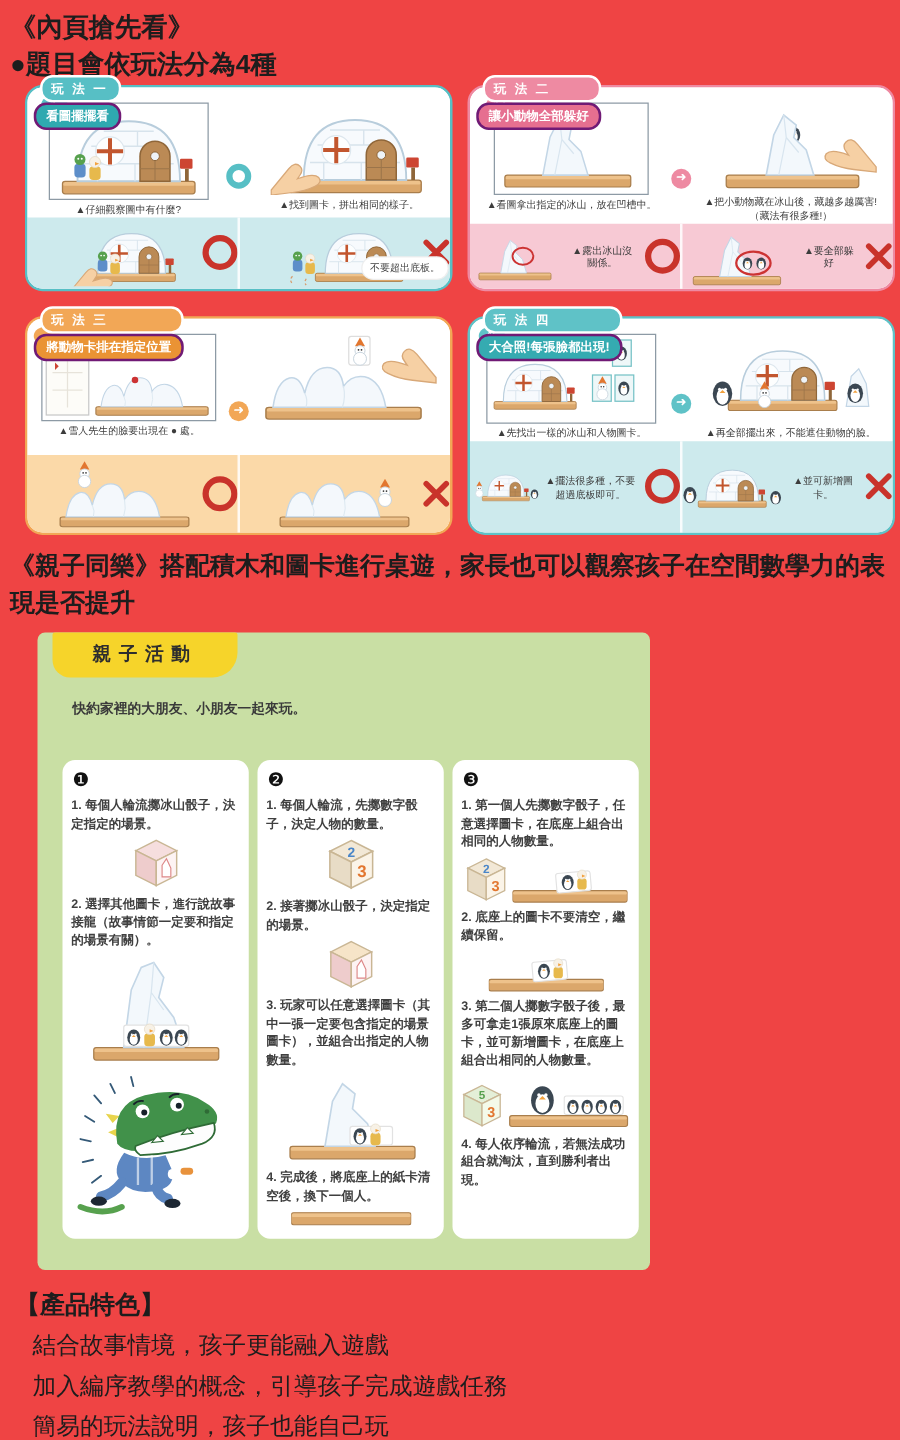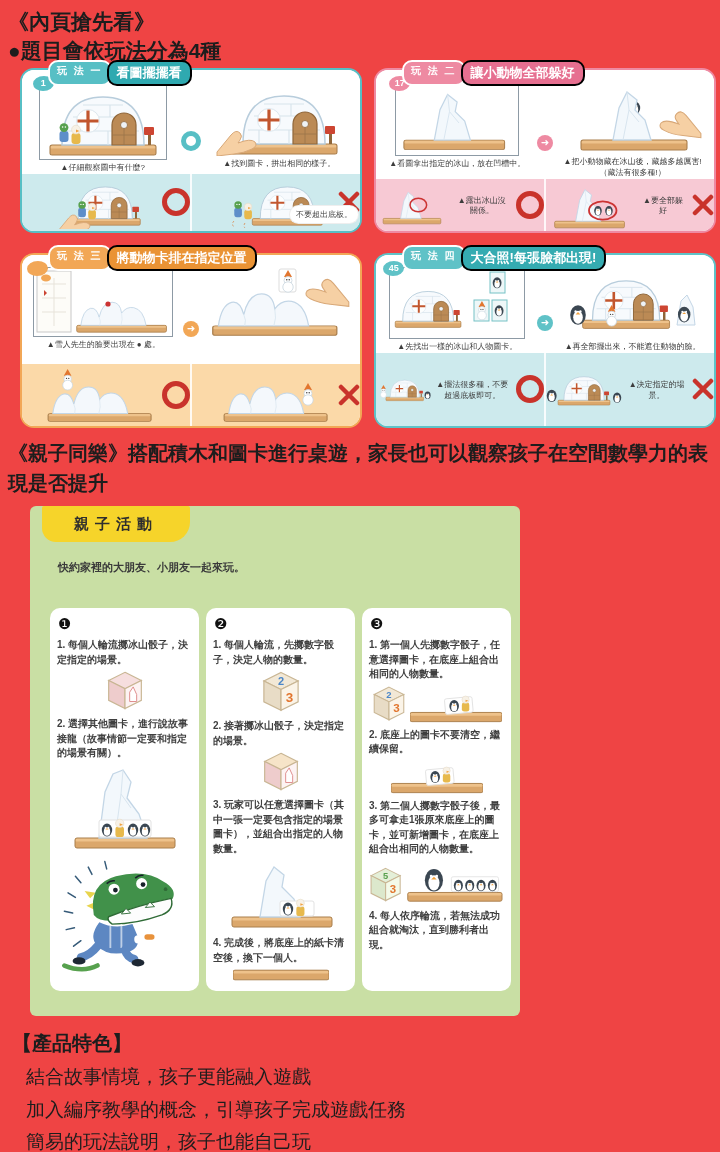--- a/index.html
+++ b/index.html
@@ -4,23 +4,23 @@
 <style>
   html,body{margin:0;padding:0;background:#fff;}
   body{font-family:"Liberation Sans","DejaVu Sans",sans-serif;color:#222;}
   .canvas{position:relative;width:720px;height:1152px;background:#ef4444;overflow:hidden;}
 
   .hd-title{position:absolute;left:8px;top:8px;font-size:21px;font-weight:bold;color:#1d1d1d;}
   .hd-sub{position:absolute;left:8px;top:37px;font-size:21px;font-weight:bold;color:#1d1d1d;}
 
   .methods{position:absolute;left:20px;top:68px;display:grid;grid-template-columns:342px 342px;grid-template-rows:165px 175px;column-gap:12px;row-gap:20px;}
   .method{position:relative;border:2px solid var(--ac);border-radius:14px;background:#fff;display:flex;flex-direction:column;}
-  .m-badge{position:absolute;top:-10px;left:26px;display:flex;z-index:4;}
+  .m-badge{position:absolute;top:-10px;left:10px;display:flex;z-index:4;flex-direction:column;}
   .m-badge .b1{background:var(--ac);color:#fff;font-size:10px;font-weight:bold;padding:2px 7px;border-radius:10px;border:2px solid #fff;letter-spacing:2px;white-space:nowrap;}
-  .m-badge .b2{background:var(--acd);color:#fff;font-size:13px;font-weight:bold;padding:2px 8px;border-radius:10px;border:2px solid #000000;margin-left:-5px;white-space:nowrap;}
+  .m-badge .b2{background:var(--acd);color:#fff;font-size:10px;font-weight:bold;padding:2px 8px;border-radius:10px;border:2px solid #701a75;margin-left:-5px;white-space:nowrap;}
   .p-top{flex:1;display:flex;align-items:flex-start;justify-content:space-around;padding:12px 4px 0;background:#fff;border-radius:12px 12px 0 0;}
   .fig{margin:0;display:flex;flex-direction:column;align-items:center;width:150px;}
   .frame{position:relative;border:1.5px solid #8d9aa5;background:#fff;padding:2px;}
   .badge-cloud{position:absolute;top:-7px;left:-7px;min-width:17px;height:15px;background:var(--ac);color:#fff;font-size:9px;font-weight:bold;text-align:center;line-height:15px;border-radius:60% 55% 60% 55%;padding:0 2px;z-index:3;}
   .cap{font-size:8px;color:#3c3c3c;text-align:center;line-height:1.35;margin-top:3px;}
   .m-arrow{align-self:center;width:16px;height:16px;border-radius:50%;background:var(--ac);color:#fff;font-size:10px;line-height:16px;text-align:center;margin-top:26px;flex:none;}
   .m-arrow.ring{background:#fff;border:5px solid var(--ac);width:10px;height:10px;}
   .p-bottom{height:62px;background:var(--fill);border-radius:0 0 12px 12px;display:flex;}
   .p2 .p-bottom,.p4 .p-bottom{height:74px;}
   .cell{flex:1;display:flex;align-items:center;justify-content:flex-end;gap:7px;position:relative;}
@@ -340,21 +340,21 @@
           </div>
           <div class="ok-mark"></div>
         </div>
         <div class="cell">
           <div class="stack">
             <svg width="104" height="54" viewBox="0 0 104 54">
               <use href="#d-igloo" transform="translate(14,4) scale(0.62)"></use>
               <use href="#d-peng" transform="translate(0,26) scale(1.2)"></use>
               <use href="#d-peng" transform="translate(84,30)"></use>
             </svg>
-            <span class="cap">▲決定指定的場景。</span>
+            <span class="cap">▲並可新增圖卡。</span>
           </div>
           <svg class="x-mark" width="22" height="22" viewBox="0 0 22 22">
               <use href="#d-xmark"></use>
             </svg>
         </div>
       </div>
     </section>
   </div>
 
   <div class="para">《親子同樂》搭配積木和圖卡進行桌遊，家長也可以觀察孩子在空間數學力的表現是否提升</div>

